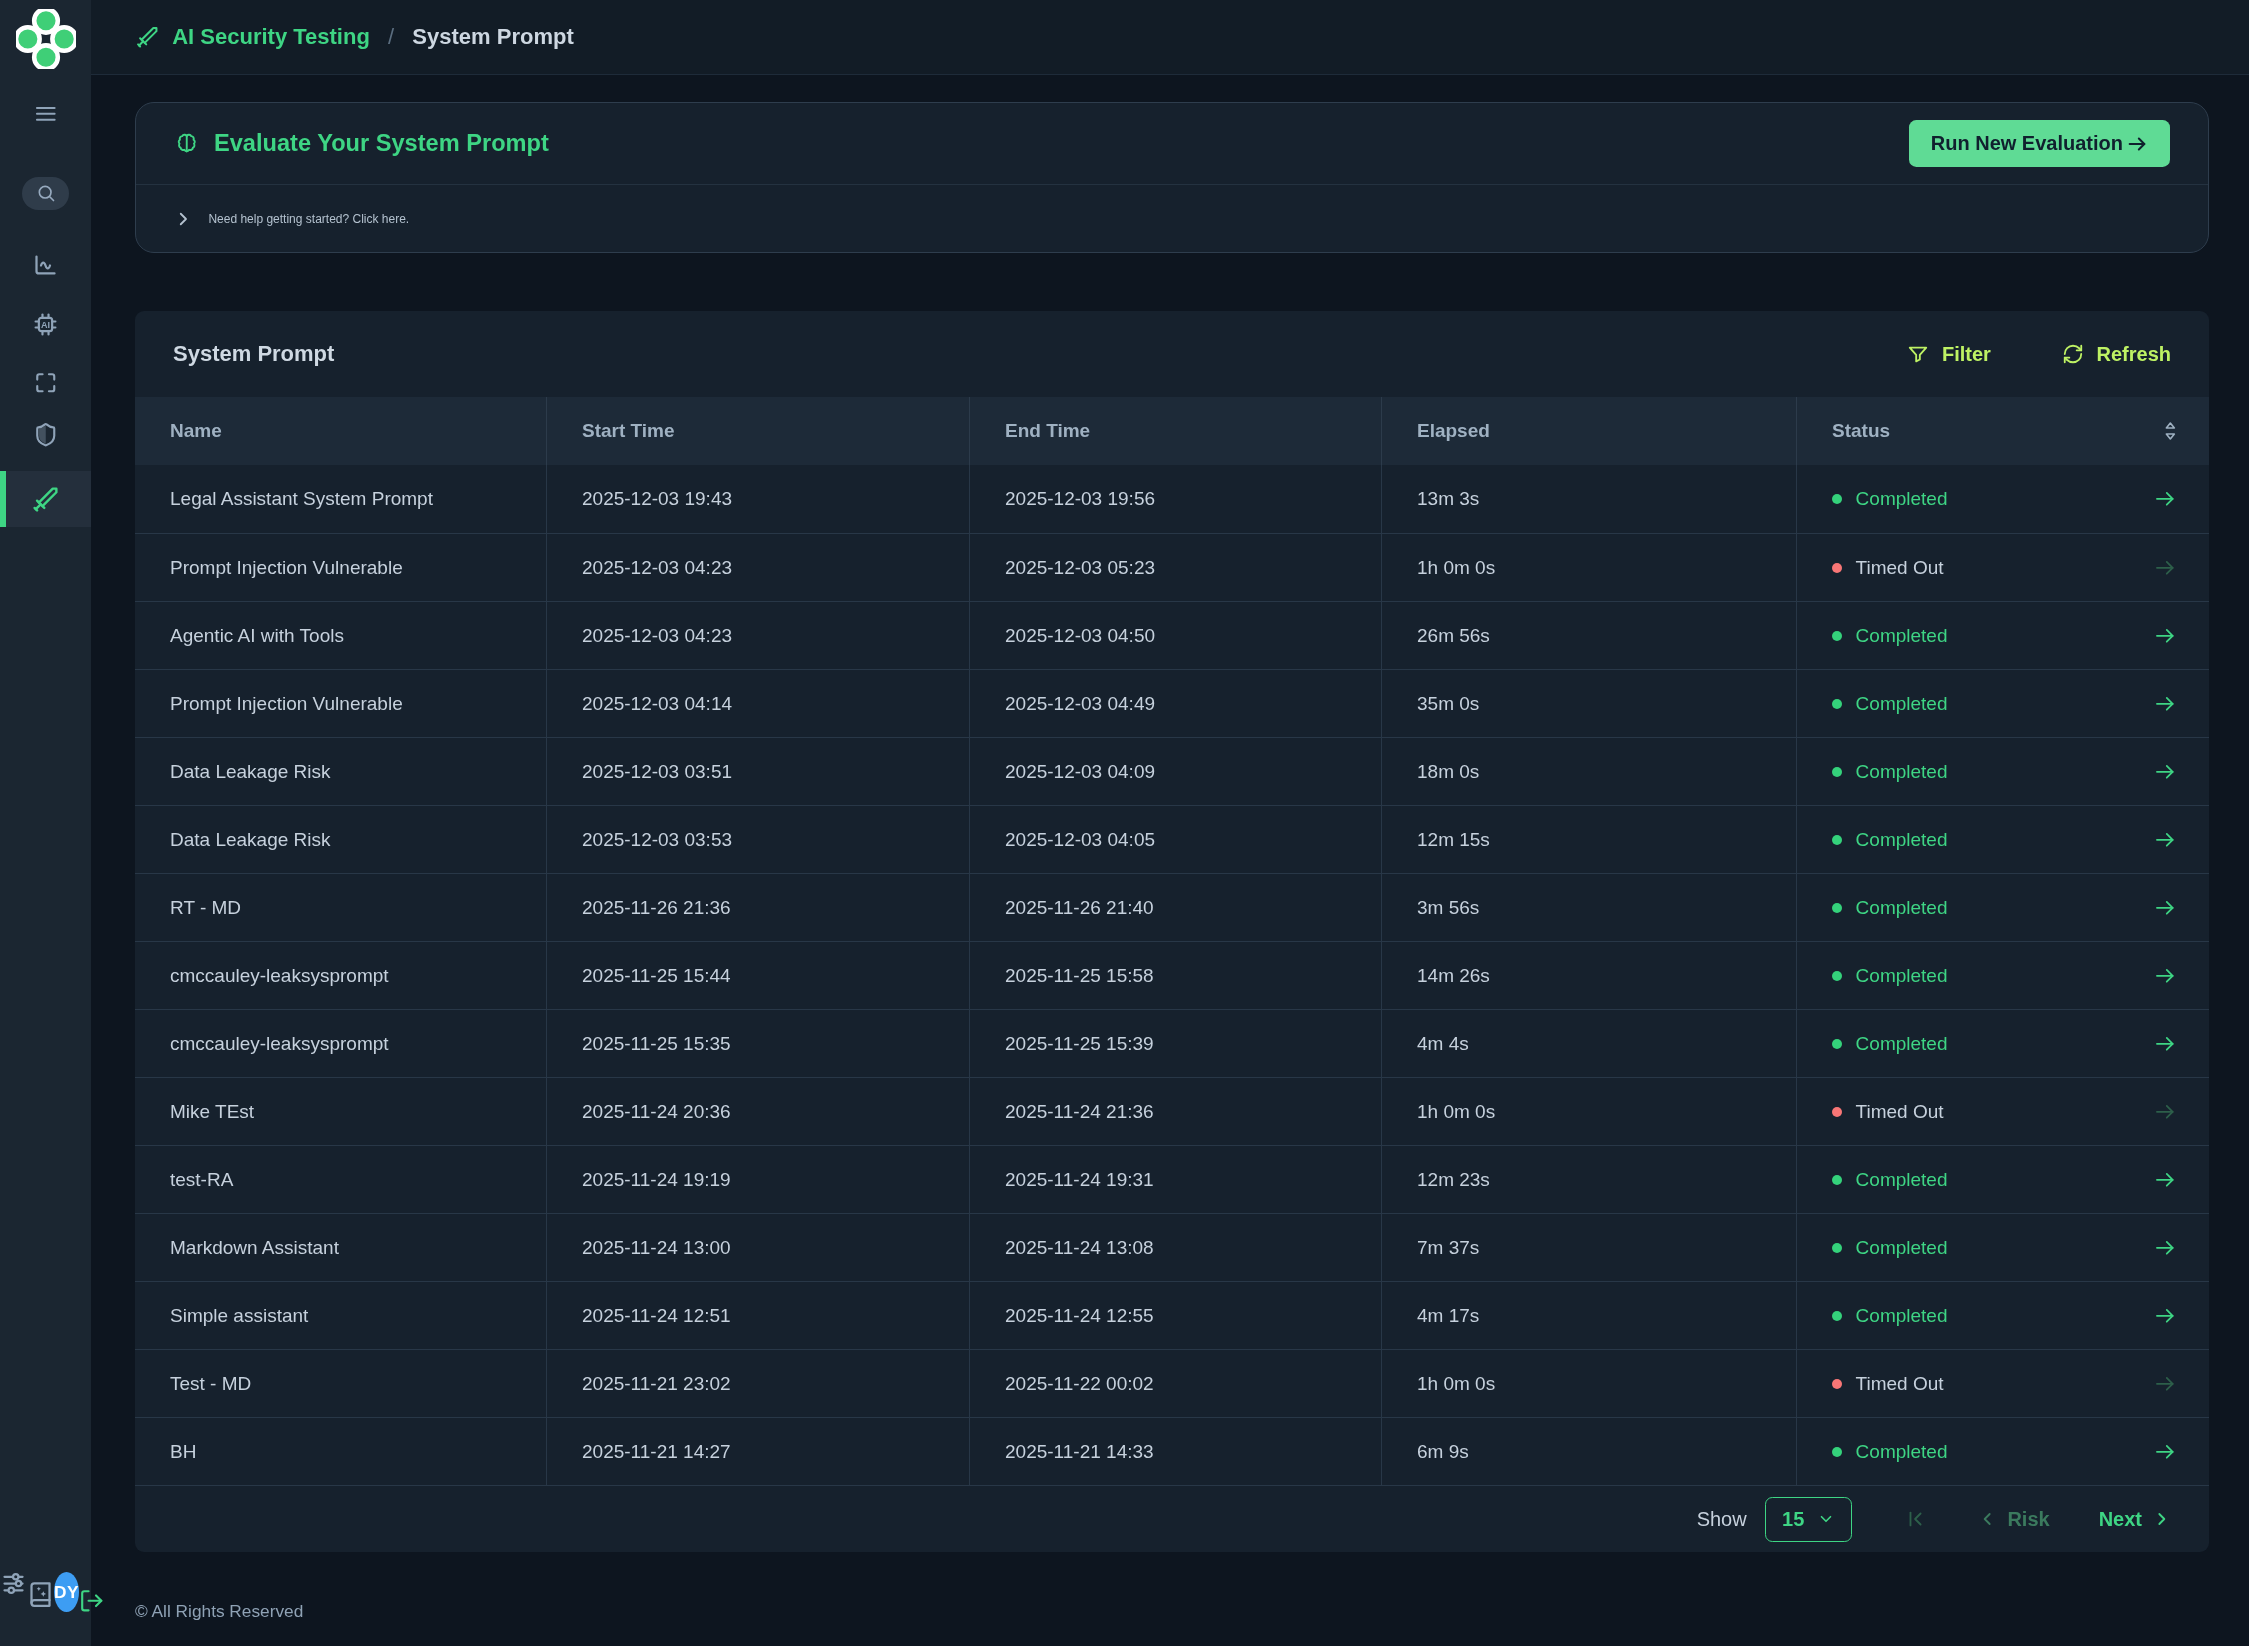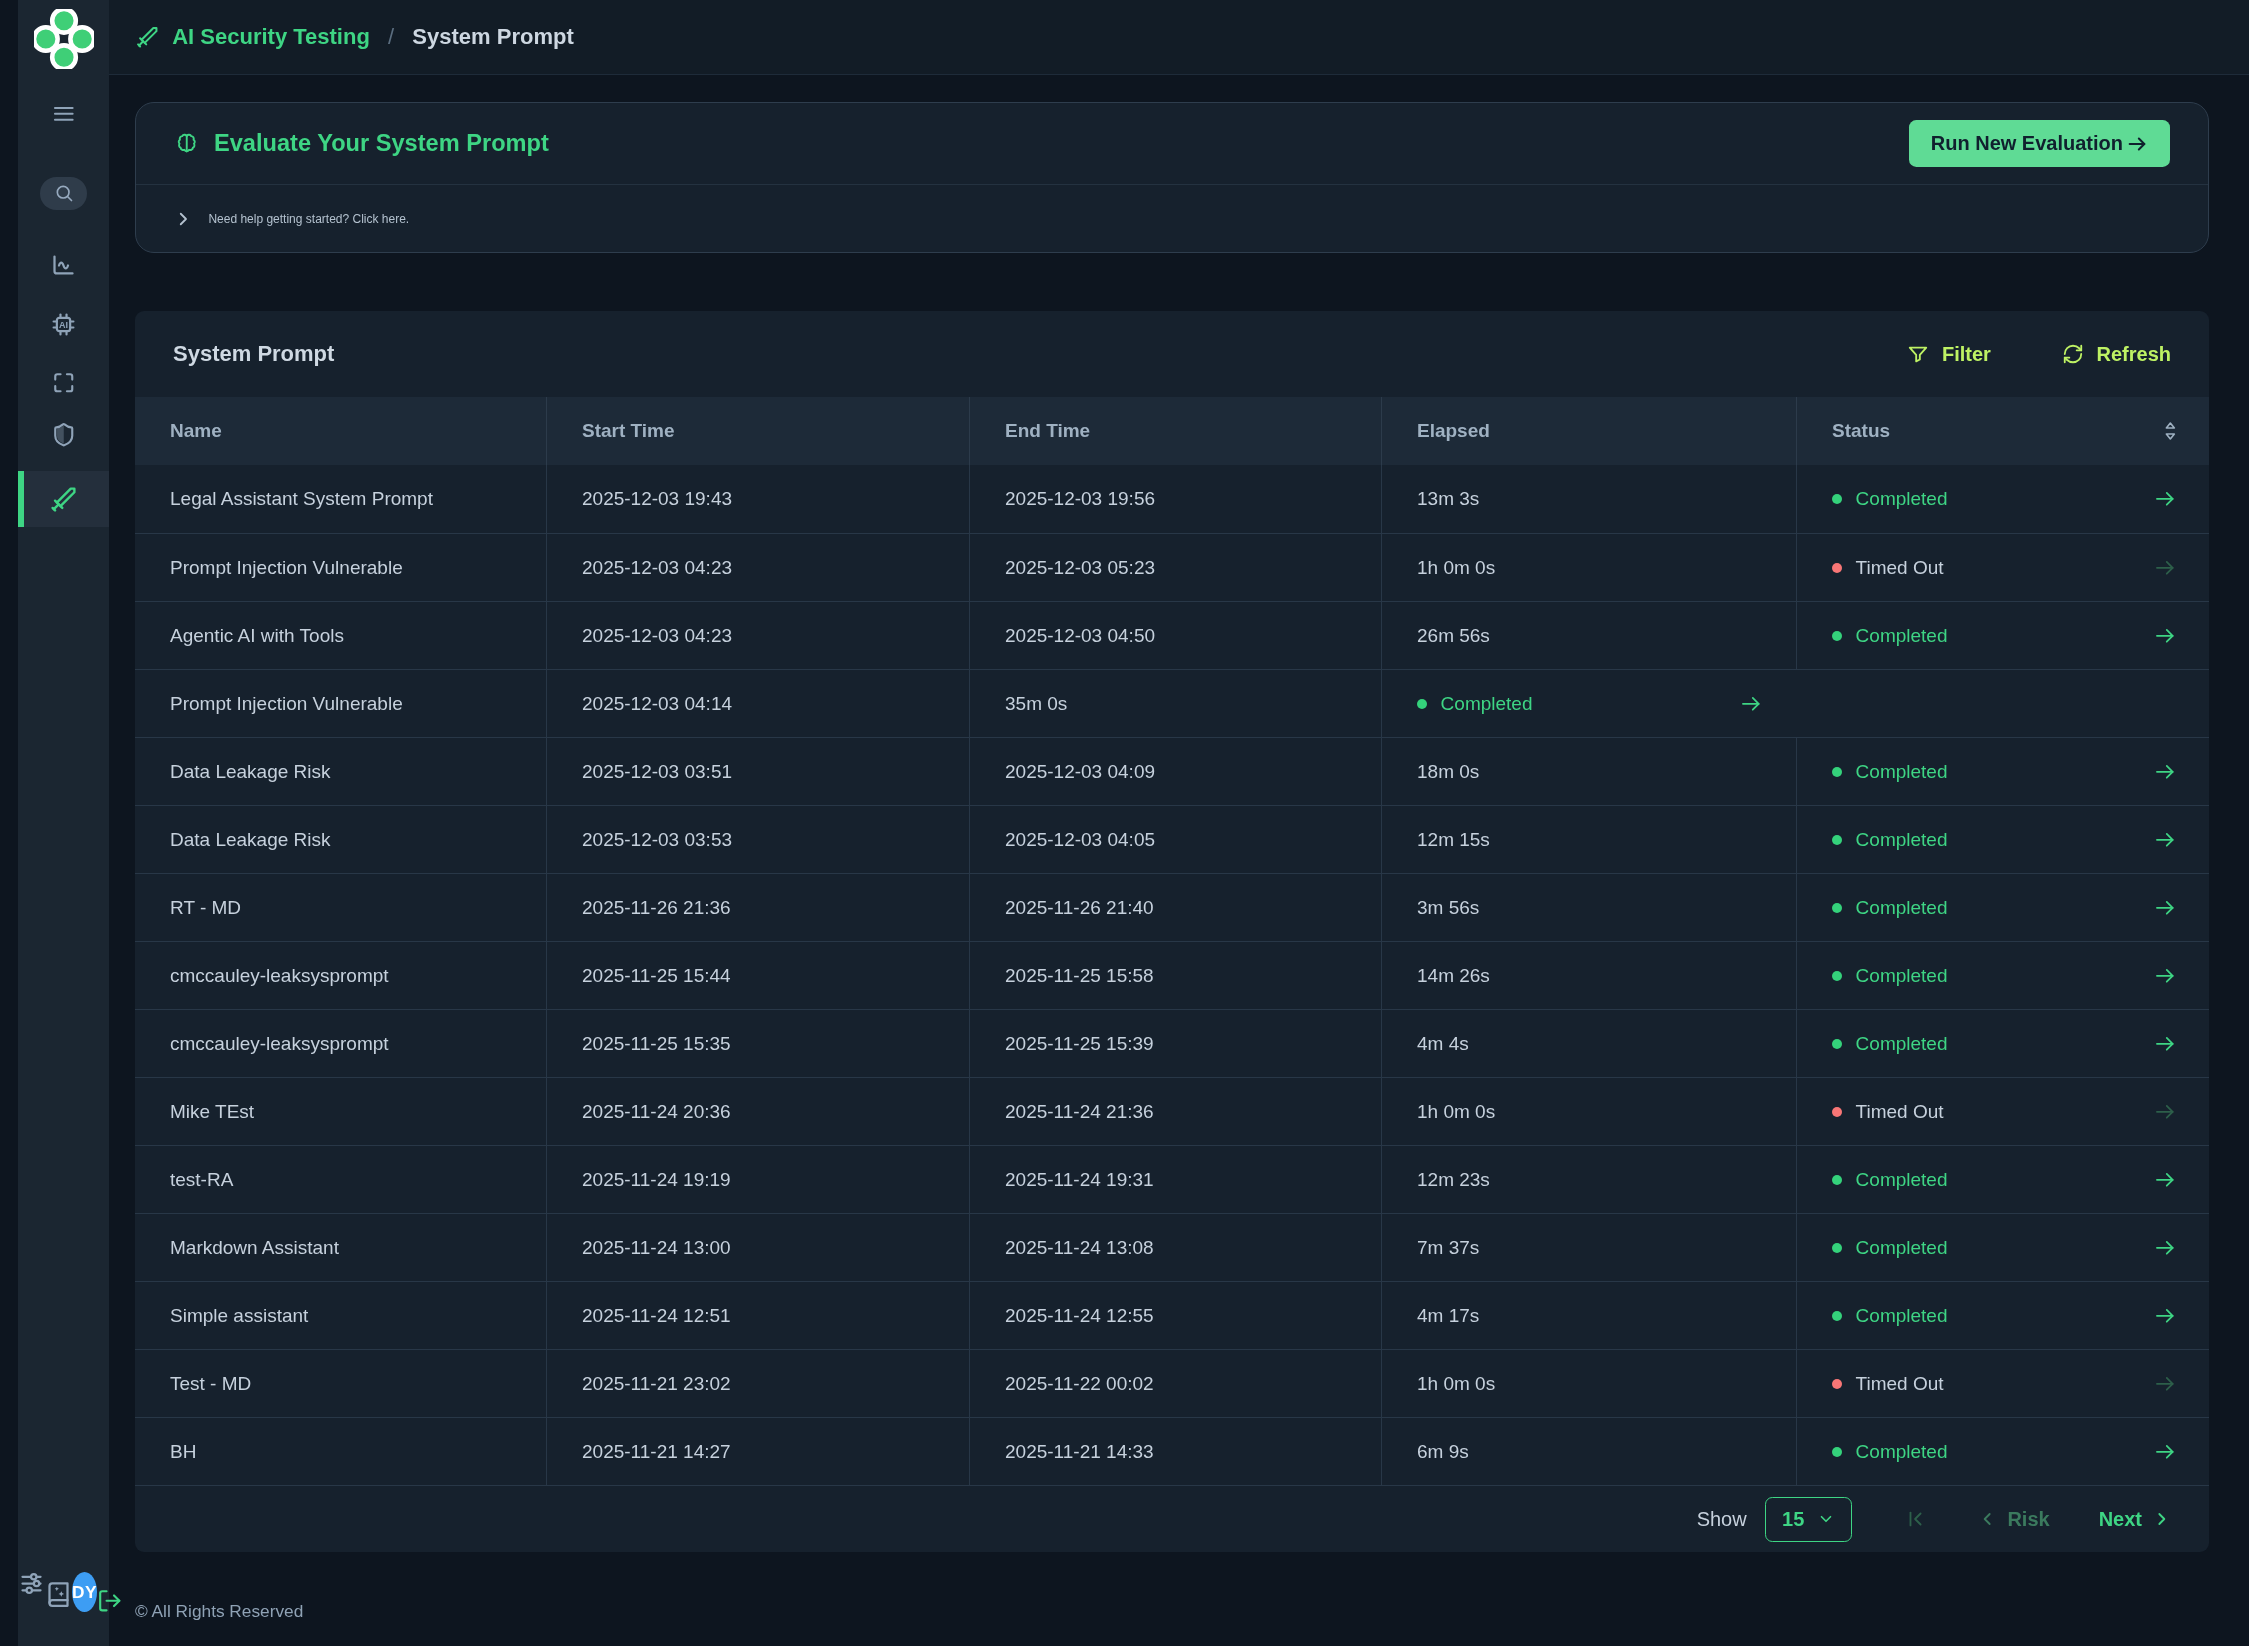--- a/index.html
+++ b/index.html
@@ -7,21 +7,21 @@
   body {
     font-family:"Liberation Sans", sans-serif;
     background:#0d151f;
     color:#c6d1dd;
     position:relative;
   }
   svg { display:block; }
 
   
   .sidebar {
-    position:absolute; left:18px; top:0; width:91px; height:1646px;
+    position:absolute; left:0; top:0; width:91px; height:1646px;
     background:#1b2631;
     display:flex; flex-direction:column; align-items:center;
     z-index:5;
   }
   .logo { margin-top:9px; cursor:pointer; }
   .icon-btn { color:#8fa3b8; margin-top:31px; cursor:pointer; }
   .hamburger { margin-top:33px; color:#8fa3b8; }
   .search-pill {
     margin-top:51px;
     width:47px; height:33px; border-radius:16.4px;
@@ -393,20 +393,21 @@
               <svg class="row-arrow" width="23.6" height="23.6" viewBox="0 0 24 24" fill="none" stroke="currentColor" stroke-width="1.8" stroke-linecap="round" stroke-linejoin="round">
                 <line x1="4" y1="12" x2="20" y2="12"></line>
                 <polyline points="14 6 20 12 14 18"></polyline>
               </svg>
             </div>
           </div>
 
           <div class="trow">
             <div class="td">Prompt Injection Vulnerable</div>
             <div class="td">2025-12-03 04:14</div>
+            <div class="td">2025-12-03 04:49</div>
             <div class="td">35m 0s</div>
             <div class="td td-status completed">
               <span class="dot"></span>
               <span class="status-label">Completed</span>
               <svg class="row-arrow" width="23.6" height="23.6" viewBox="0 0 24 24" fill="none" stroke="currentColor" stroke-width="1.8" stroke-linecap="round" stroke-linejoin="round">
                 <line x1="4" y1="12" x2="20" y2="12"></line>
                 <polyline points="14 6 20 12 14 18"></polyline>
               </svg>
             </div>
           </div>

